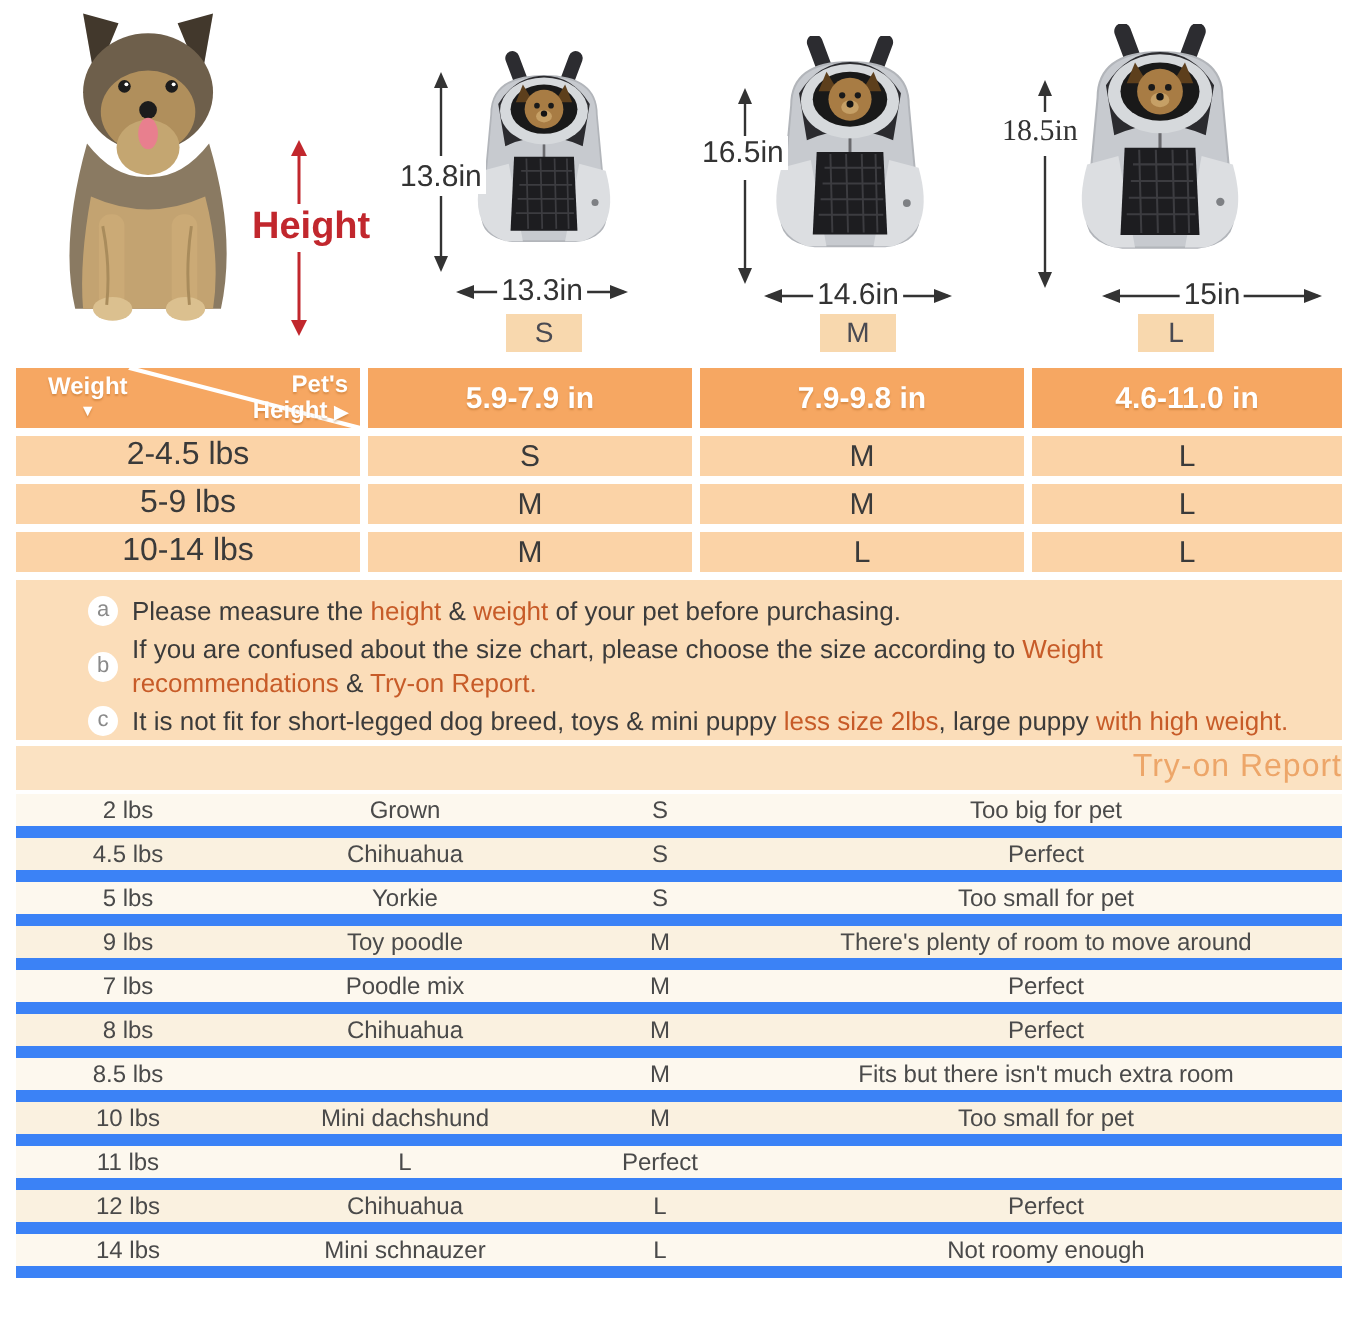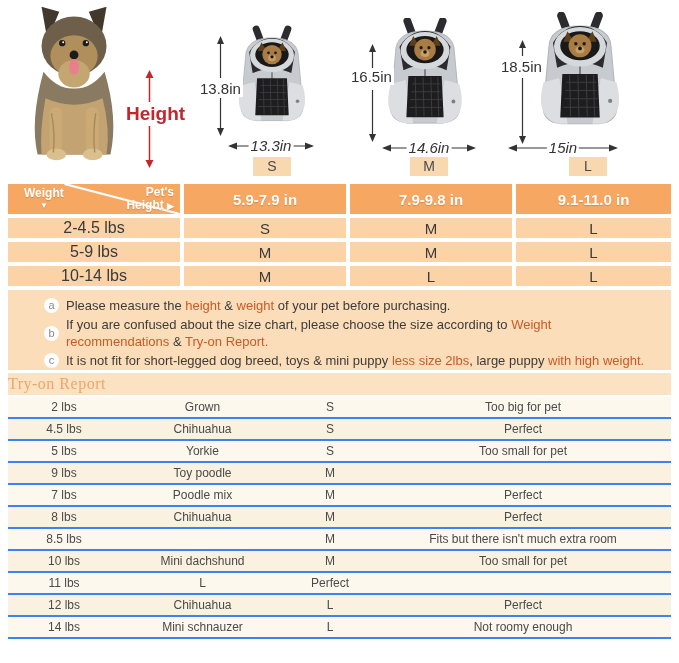--- a/index.html
+++ b/index.html
@@ -8,21 +8,21 @@
 
   
   .top { position:relative; height:184px; }
   .abs { position:absolute; }
 
   .dim-label { position:absolute; font-size:15px; color:#333; background:#fff; padding:0 2px; white-space:nowrap; }
   .height-label { position:absolute; font-size:19px; font-weight:bold; color:#C1272D; white-space:nowrap; }
 
   .hdim { position:absolute; height:14px; }
   .hdim svg { display:block; }
-  .hdim .dim-label { left:50%; top:-2px; transform:translateX(-50%);font-style:italic; }
+  .hdim .dim-label { left:50%; top:-2px; transform:translateX(-50%); }
 
   .size-chip { position:absolute; width:38px; height:19px; background:#F8D8AE; color:#4a4a52;
                font-size:14px; text-align:center; line-height:19px; }
 
   
   .size-table { display:grid; grid-template-columns:172px 162px 162px 1fr; gap:4px; margin:0 8px; }
   .st-head { background:#F6A762; color:#fff; font-weight:bold; font-size:15px; height:30px;
              display:flex; align-items:center; justify-content:center; text-shadow:0 1px 1px rgba(160,90,20,.35); }
   .st-corner { position:relative; justify-content:flex-start; }
   .st-corner .diag { position:absolute; left:0; top:0; width:100%; height:100%; }
@@ -38,25 +38,25 @@
   .notes { margin:4px 8px 0 8px; height:80px; background:#FBDDB9; padding:7px 14px 0 36px;
            font-size:13px; color:#3b3b3b; }
   .note-line { display:flex; align-items:center; margin-bottom:2px; line-height:17px; }
   .note-badge { flex:0 0 15px; width:15px; height:15px; border-radius:50%; background:#fff; color:#8a8a8a;
                 font-size:11px; line-height:15px; text-align:center; margin-right:7px; }
   .note-text { flex:1; }
   .accent { color:#C75B28; }
 
   
   .tryon-band { margin:3px 8px 0 8px; height:22px; background:#FBE2C2; display:flex;
-                align-items:center; justify-content:flex-start;font-family:Liberation Serif, serif; }
+                align-items:center; justify-content:flex-end; }
   .tryon-title { color:#EDA669; font-size:16px; letter-spacing:.5px; }
   .tryon-rows { margin:2px 8px 0 8px; }
   .tr-row { display:grid; grid-template-columns:112px 165px 90px 1fr; height:22px; align-items:center;
-            font-size:12px; color:#4a4a4a; border-bottom:2px solid #3b82f6; background:#FDF8EE; }
+            font-size:12px; color:#4a4a4a; border-bottom:6px solid #3b82f6; background:#FDF8EE; }
   .tr-row:nth-child(even) { background:#FAF1E0; }
   .tr-row span { text-align:center; }
 </style>
 </head>
 <body>
 
 <div class="screen">
 
   <div class="top">
 
@@ -191,22 +191,22 @@
       <path d="M37 66 L66 66 M36 74 L66 74 M35 82 L67 82 M34 90 L67 90" stroke="#3c3c40" stroke-width="1"></path>
       <path d="M40 59 L41 99 M48 59 L49 99 M56 59 L57 99 M63 59 L64 99" stroke="#3c3c40" stroke-width="1"></path>
       <circle cx="79" cy="84" r="2" fill="#7e8084"></circle>
     </svg>
     <svg class="abs" style="left:516px; top:40px;" width="13" height="104" viewBox="0 0 13 104">
       <line x1="6.5" y1="6" x2="6.5" y2="16" stroke="#333" stroke-width="1.2"></line>
       <line x1="6.5" y1="38" x2="6.5" y2="98" stroke="#333" stroke-width="1.2"></line>
       <polygon points="6.5,0 3,8 10,8" fill="#333"></polygon>
       <polygon points="6.5,104 3,96 10,96" fill="#333"></polygon>
     </svg>
-    <span class="dim-label" style="left:499px; top:58px;">18.5in</span>
-    <div class="hdim" style="left:508px; top:141px; width:110px;">
+    <span class="dim-label" style="left:499px; top:58px;font-family:Liberation Serif, serif;">18.5in</span>
+    <div class="hdim" style="left:551px; top:141px; width:110px;">
       <svg width="110" height="14" viewBox="0 0 110 14">
         <line x1="2" y1="7" x2="108" y2="7" stroke="#333" stroke-width="1.2"></line>
         <polygon points="0,7 9,3.5 9,10.5" fill="#333"></polygon>
         <polygon points="110,7 101,3.5 101,10.5" fill="#333"></polygon>
       </svg>
       <span class="dim-label">15in</span>
     </div>
     <div class="size-chip" style="left:569px; top:157px;">L</div>
   </div>
 
@@ -220,21 +220,21 @@
         <span class="tri">▼</span>
       </span>
       <span class="corner-height">
         <span>Pet's</span><br>
         <span>Height</span>
         <span class="tri">▶</span>
       </span>
     </div>
     <div class="st-head">5.9-7.9 in</div>
     <div class="st-head">7.9-9.8 in</div>
-    <div class="st-head">9.1-11.0 in</div>
+    <div class="st-head">4.6-11.0 in</div>
 
     <div class="st-cell">2-4.5 lbs</div>
     <div class="st-cell st-size">S</div>
     <div class="st-cell st-size">M</div>
     <div class="st-cell st-size">L</div>
 
     <div class="st-cell">5-9 lbs</div>
     <div class="st-cell st-size">M</div>
     <div class="st-cell st-size">M</div>
     <div class="st-cell st-size">L</div>
@@ -280,20 +280,21 @@
     <div class="tr-row">
       <span>5 lbs</span>
       <span>Yorkie</span>
       <span>S</span>
       <span>Too small for pet</span>
     </div>
     <div class="tr-row">
       <span>9 lbs</span>
       <span>Toy poodle</span>
       <span>M</span>
+      <span>There's plenty of room to move around</span>
     </div>
     <div class="tr-row">
       <span>7 lbs</span>
       <span>Poodle mix</span>
       <span>M</span>
       <span>Perfect</span>
     </div>
     <div class="tr-row">
       <span>8 lbs</span>
       <span>Chihuahua</span>

